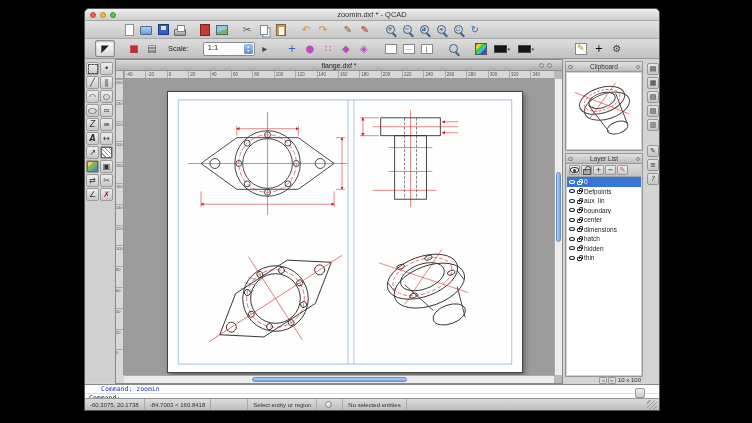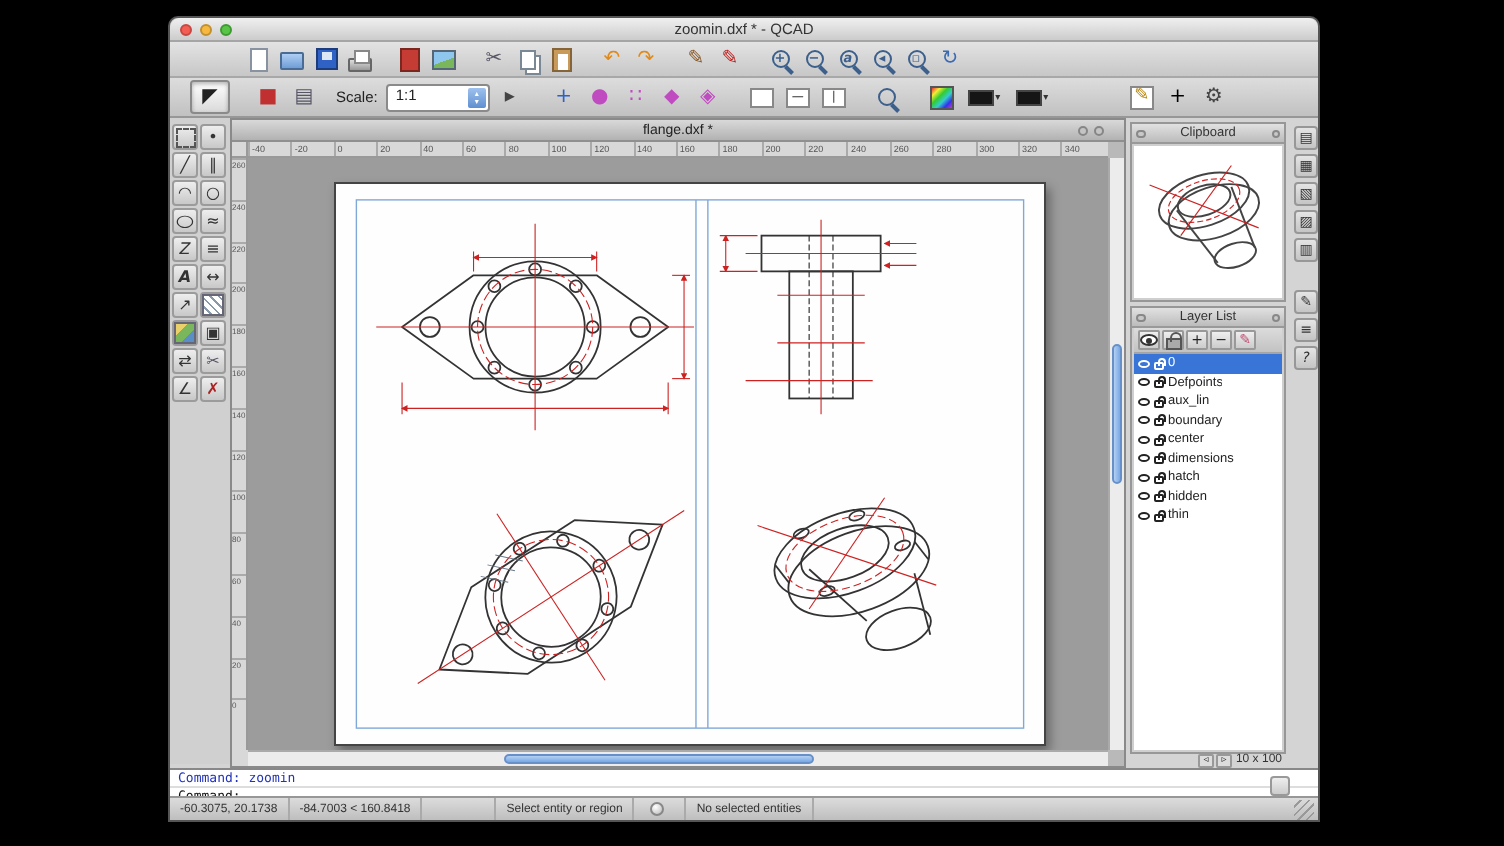--- a/index.html
+++ b/index.html
@@ -44,21 +44,21 @@
 .tbtn.swcombo::after{content:"▾";font-size:5px;color:#333;margin-left:1px}
 .tbtn.dashbox .ic{width:10px;height:10px;border:1px dashed #555}
 .tbtn.ell .ic{transform:scaleX(1.35)}
 .tbtn.bold .ic{font-weight:bold}
 .tbtn.hatchsw .ic{width:11px;height:11px;border:1px solid #667;background:repeating-linear-gradient(45deg,#fff 0 2px,#8899aa 2px 3px)}
 .tbtn.imgsw .ic{width:11px;height:11px;border:1px solid #667;background:linear-gradient(135deg,#e8d06a 33%,#7ab65c 33% 66%,#5a8ec6 66%)}
 .tbtn.eyebtn .ic{width:10px;height:6px;border:1px solid #333;border-radius:50%;background:#fff}
 .tbtn.eyebtn .ic::after{content:"";position:absolute;left:50%;top:50%;width:3px;height:3px;margin:-1.5px 0 0 -1.5px;background:#333;border-radius:50%}
 .tbtn.lockbtn .ic{width:8px;height:6px;background:#aaa;border:1px solid #555;margin-top:4px}
 .tbtn.lockbtn .ic::before{content:"";position:absolute;top:-4px;left:1.5px;width:4px;height:4px;border:1px solid #555;border-bottom:none;border-radius:3px 3px 0 0}
-.scale-label{font-size:7.5px;color:#222;margin:0 2px 0 6px}
+.scale-label{font-size:7.5px;color:#222;margin:0 12px 0 6px}
 .scale-combo{width:52px;height:14px;background:#fff;border:1px solid #8a8a8a;border-radius:2px;display:flex;align-items:flex-start;position:relative;padding-left:4px;font-size:7.5px;flex:none}
 .scale-combo .arrows{position:absolute;right:1px;top:1px;bottom:1px;width:9px;background:linear-gradient(#9ec2ee,#5f8fd0);border-radius:1px;color:#fff;font-size:4px;line-height:4px;display:flex;flex-direction:column;align-items:center;justify-content:center}
 .scale-combo .arrows::before{content:"▴"}
 .scale-combo .arrows::after{content:"▾"}
 
 
 .palette{position:absolute;left:0;top:50px;width:30px;bottom:28px;background:#d0d0d0;padding:3px 1px;display:flex;flex-wrap:wrap;gap:1px;align-content:flex-start}
 .palette .tbtn{width:13px;height:13px;background:linear-gradient(#eee,#c8c8c8);border:1px solid #9b9b9b;border-radius:2px}
 .palette .ic{font-size:8px;width:11px;height:11px;line-height:11px}
 
@@ -106,21 +106,21 @@
 .dock-strip .ic{font-size:7px}
 
 
 .grid-widget{position:absolute;left:480px;top:367px;width:78px;height:8px;display:flex;align-items:center;justify-content:flex-end;gap:2px;font-size:6px;color:#333;padding-right:2px}
 .gw-btns{display:flex;gap:1px}
 .gw-btns .tbtn{width:8px;height:7px;border:1px solid #999;background:#ddd;border-radius:1px}
 .gw-btns .ic{font-size:5px;width:7px;height:6px;line-height:6px}
 
 
 .cmd-area{position:absolute;left:0;right:0;top:375px;height:16px;background:#fff;border-top:1px solid #888}
-.cmd-history{height:8px;font-size:6.5px;line-height:8px;padding-left:4px;color:#2233bb;font-family:"DejaVu Sans Mono",monospace;white-space:nowrap}
+.cmd-history{height:8px;font-size:6.5px;line-height:8px;padding-left:16px;color:#2233bb;font-family:"DejaVu Sans Mono",monospace;white-space:nowrap}
 .cmd-input{height:8px;font-size:6.5px;line-height:8px;padding-left:4px;color:#111;font-family:"DejaVu Sans Mono",monospace;border-top:1px solid #ddd;white-space:nowrap}
 .cmd-btn{position:absolute;right:14px;top:3px;width:10px;height:10px;border:1px solid #999;background:linear-gradient(#eee,#ccc);border-radius:2px}
 
 
 .statusbar{position:absolute;left:0;right:0;bottom:0;height:12px;background:linear-gradient(#dcdcdc,#bebebe);border-top:1px solid #979797;display:flex;align-items:center;font-size:6px;color:#333}
 .sb-cell{padding:0 5px;border-right:1px solid #aaa;height:100%;display:flex;align-items:center;white-space:nowrap}
 .sb-hint{margin-left:36px;border-left:1px solid #aaa}
 .sb-circle{width:7px;height:7px;border-radius:50%;border:1px solid #888;background:radial-gradient(circle at 35% 30%,#fff,#b8b8b8);margin-left:8px;flex:none}
 .sb-sel{margin-left:10px;border-left:1px solid #aaa}
 .sb-grip{margin-left:auto;margin-right:2px;width:10px;height:10px;background:repeating-linear-gradient(135deg,transparent 0 2px,#999 2px 3px)}

